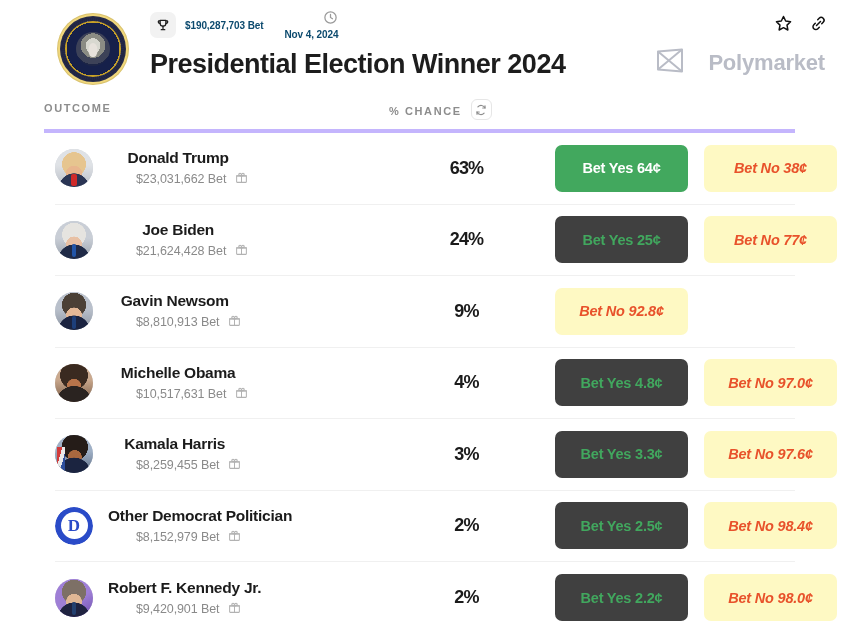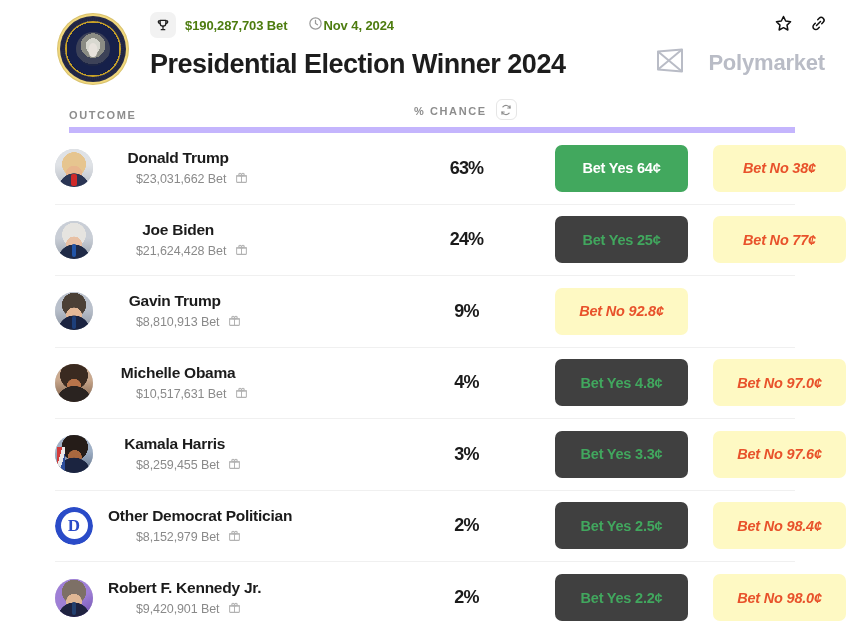--- a/index.html
+++ b/index.html
@@ -41,39 +41,39 @@
       repeating-conic-gradient(from 0deg, rgba(230,214,160,.95) 0 1.6deg, rgba(18,26,68,0) 1.6deg 4.2deg);
     -webkit-mask: radial-gradient(circle, transparent 0 63%, #000 64% 86%, transparent 87%);
             mask: radial-gradient(circle, transparent 0 63%, #000 64% 86%, transparent 87%);
   }
 
   .meta-row { display:flex; align-items:center; gap:9px; height:26px; margin-left:95px; }
   .trophy-box {
     width:26px; height:26px; border-radius:7px; background:#f2f2f2;
     display:flex; align-items:center; justify-content:center;
   }
-  .meta-text { font-size:13px; color:#4d7c0f; font-weight:600; letter-spacing:-.1px; white-space:nowrap; }
-  .meta-sep { display:flex; align-items:center; margin-left:12px; }
+  .meta-text { font-size:10px; color:#0c4a6e; font-weight:600; letter-spacing:-.1px; white-space:nowrap; }
+  .meta-sep { display:flex; align-items:flex-end; margin-left:12px;flex-direction:column; }
 
   .title {
     margin-left:95px; margin-top:11px;
     font-size:27px; font-weight:bold; color:#1d1d1d; letter-spacing:-.5px; line-height:1.15;
   }
 
   .top-icons { position:absolute; right:22px; top:14px; display:flex; gap:16px; align-items:center; }
   .top-icons svg { display:block; }
 
   .brand { position:absolute; right:25px; top:48px; display:flex; align-items:center; gap:24px; }
   .brand-name { font-size:22px; color:#b9bcc6; font-weight:600; letter-spacing:-.2px; }
 
   
   .thead {
-    position:relative; height:33px; margin:0 55px 0 69px;
-    border-bottom:6px solid #c4b5fd;
-    display:flex; align-items:center;
+    position:relative; height:33px; margin:0 55px 0 44px;
+    border-bottom:4px solid #c4b5fd;
+    display:flex; align-items:flex-start;
   }
   .th-outcome {
     font-size:11px; letter-spacing:1.6px; color:#8d8d8d; font-weight:600; padding-top:2px;
   }
   .th-chance {
     position:absolute; left:345px; top:2px;
     display:flex; align-items:center; gap:9px;
   }
   .th-chance .lbl { font-size:11px; letter-spacing:1.6px; color:#8d8d8d; font-weight:600; }
   .refresh-box {
@@ -99,21 +99,21 @@
   .names { margin-left:15px;text-align:center; }
   .oname { font-size:15.5px; font-weight:bold; color:#1b1b1b; letter-spacing:-.25px; line-height:1.25; }
   .ometa { display:flex; align-items:center; gap:9px; margin-top:3px;margin-left:28px; }
   .obet { font-size:12.5px; color:#8a8a8a; letter-spacing:-.1px; }
 
   .pct {
     position:absolute; left:345px; width:133px; text-align:center;
     font-size:18px; font-weight:bold; color:#1b1b1b; letter-spacing:-.8px;
   }
 
-  .btns { position:absolute; left:500px; display:flex; gap:25px; }
+  .btns { position:absolute; left:500px; display:flex; gap:16px; }
   .btn {
     width:133px; height:47px; border-radius:7px; border:none; cursor:pointer;
     font-size:14.5px; font-weight:bold; letter-spacing:-.2px;
     display:flex; align-items:center; justify-content:center;
     font-family:"Liberation Sans", sans-serif;
   }
   .btn-yes { background:#404040; color:#41a75e; }
   .btn-yes.active { background:#42a85e; color:#ffffff; }
   .btn-no { background:#fef9c3; color:#e8522b;font-style:italic; }
 
@@ -291,21 +291,21 @@
         <div class="btns">
           <button class="btn btn-yes">Bet Yes 25¢</button>
           <button class="btn btn-no">Bet No 77¢</button>
         </div>
       </div>
       <div class="row">
         <div class="avatar ">
           <div class="face f-newsom"></div>
         </div>
         <div class="names">
-          <div class="oname">Gavin Trump</div>
+          <div class="oname">Gavin Newsom</div>
           <div class="ometa">
             <span class="obet">$8,810,913 Bet</span>
             <span><svg width="13" height="13" viewBox="0 0 24 24" fill="none" stroke="#b2b2b2" stroke-width="1.9" stroke-linejoin="round">
                 <rect x="3" y="9" width="18" height="12" rx="1"></rect>
                 <path d="M2 9h20"></path>
                 <path d="M12 9v12"></path>
                 <path d="M12 9C9 9 7 8 7 6.2A2.2 2.2 0 0 1 9.2 4c2 0 2.8 2 2.8 5"></path>
                 <path d="M12 9c3 0 5-1 5-2.8A2.2 2.2 0 0 0 14.8 4c-2 0-2.8 2-2.8 5"></path>
               </svg></span>
           </div>

